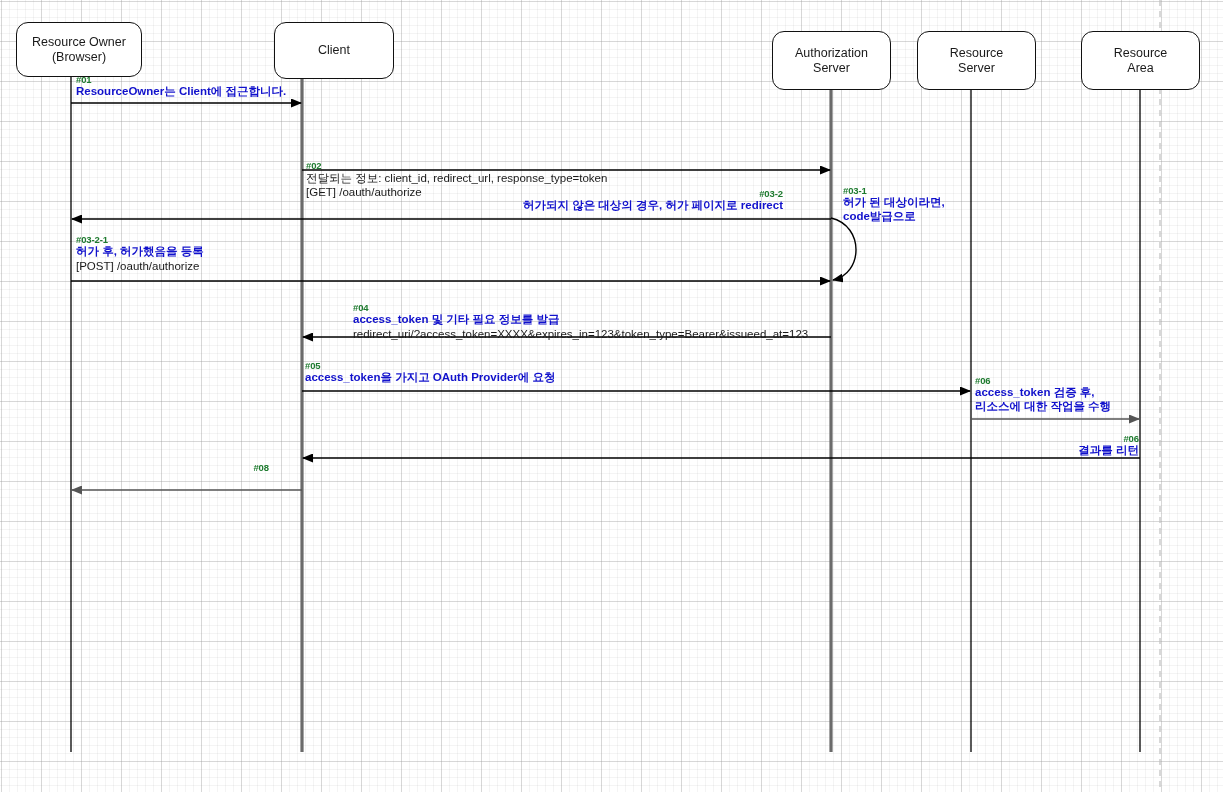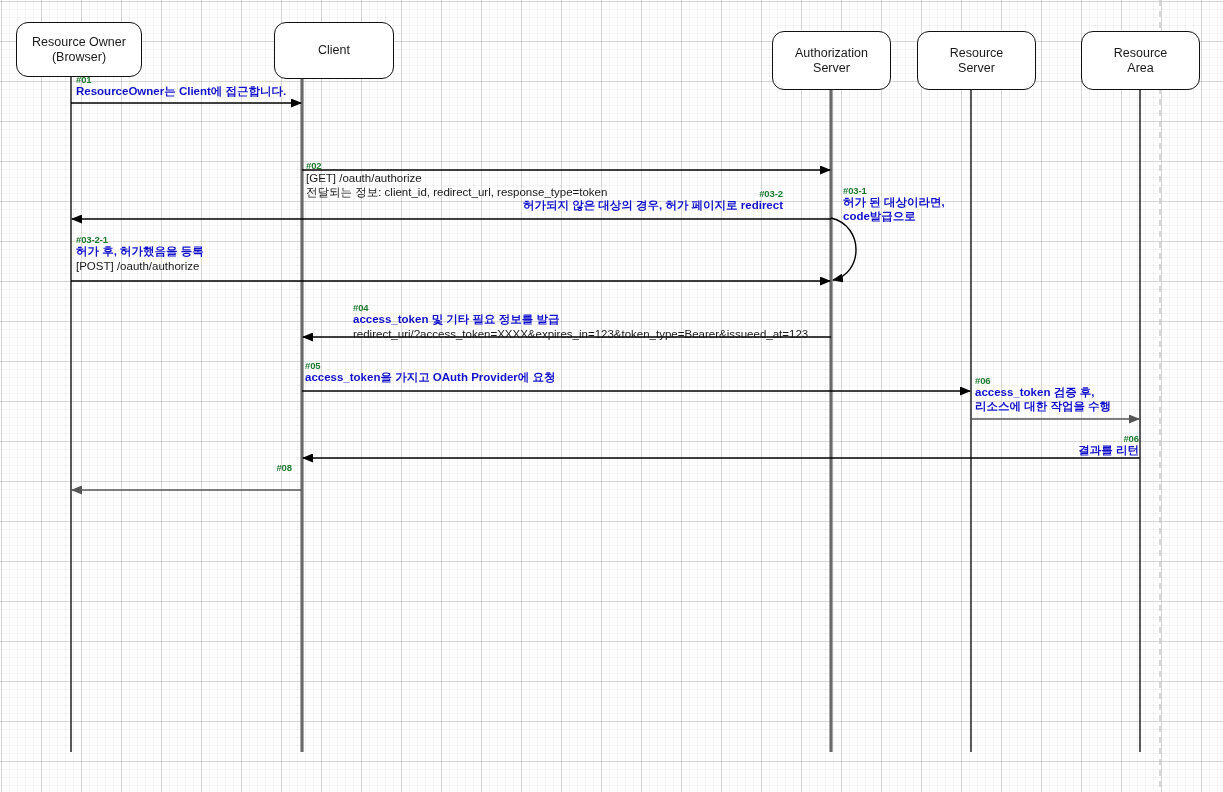--- a/index.html
+++ b/index.html
@@ -124,22 +124,22 @@
       <div class="participant" style="left: 1081px; top: 31px; width: 119px; height: 59px;">Resource
 Area</div>
     </div>
   <div id="labels-layer">
       <div class="msg" style="top: 74px; left: 76px;">
         <span class="msg-seq">#01</span>
         <span class="msg-title">ResourceOwner는 Client에 접근합니다.</span>
       </div>
       <div class="msg" style="top: 112px; left: 306px; margin-top: 48px;">
         <span class="msg-seq">#02</span>
+        <span class="msg-sub">전달되는 정보: client_id, redirect_url, response_type=token</span>
         <span class="msg-sub">[GET] /oauth/authorize</span>
-        <span class="msg-sub">전달되는 정보: client_id, redirect_url, response_type=token</span>
       </div>
       <div class="msg right-align" style="top: 188px; left: 0px; width: 783px;">
         <span class="msg-seq">#03-2</span>
         <span class="msg-title">허가되지 않은 대상의 경우, 허가 페이지로 redirect</span>
       </div>
       <div class="msg" style="top: 185px; left: 843px;">
         <span class="msg-seq">#03-1</span>
         <span class="msg-title">허가 된 대상이라면,</span>
         <span class="msg-title">code발급으로</span>
       </div>
@@ -159,17 +159,17 @@
       </div>
       <div class="msg" style="top: 375px; left: 975px;">
         <span class="msg-seq">#06</span>
         <span class="msg-title">access_token 검증 후,</span>
         <span class="msg-title">리소스에 대한 작업을 수행</span>
       </div>
       <div class="msg right-align" style="top: 433px; left: 0px; width: 1139px;">
         <span class="msg-seq">#06</span>
         <span class="msg-title">결과를 리턴</span>
       </div>
-      <div class="msg right-align" style="top: 462px; left: 0px; width: 292px;">
+      <div class="msg right-align" style="top: 462px; left: 0px; width: 269px;">
         <span class="msg-seq">#08</span>
       </div>
     </div>
 </div>
 
 </body></html>

